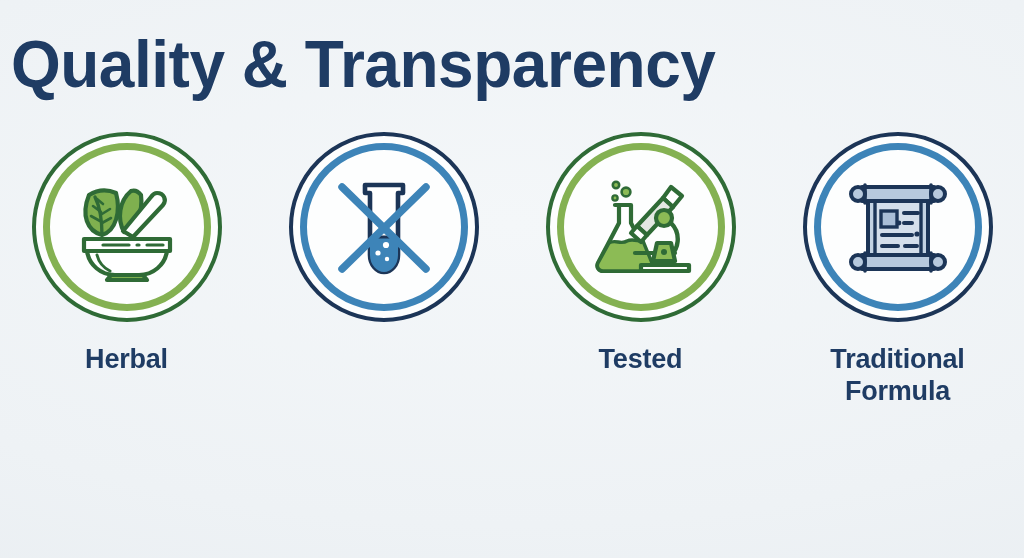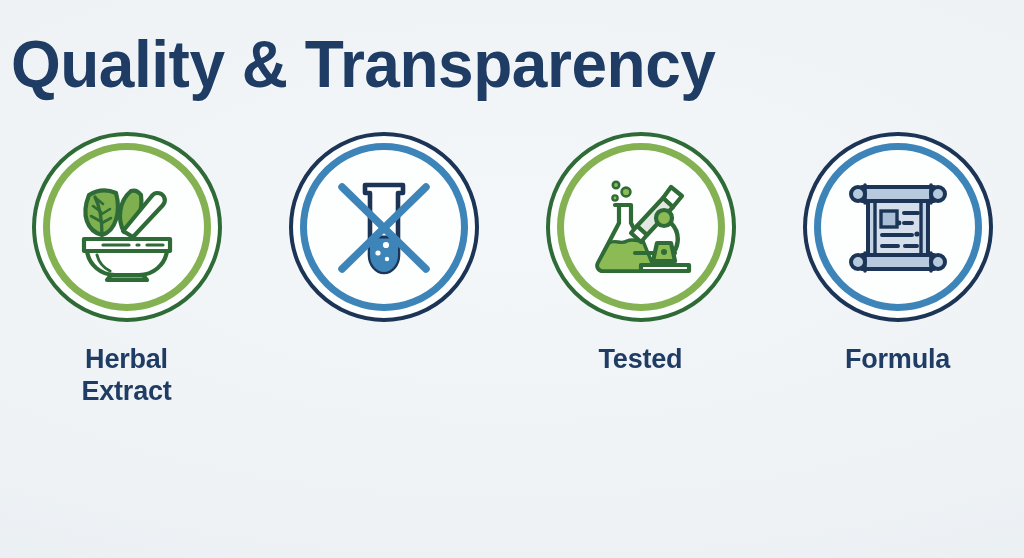--- a/index.html
+++ b/index.html
@@ -140,21 +140,20 @@
 
               <path d="M40 104 L72 104 L76 109 L36 109 Z" fill="#7fb04f"></path>
 
               <path d="M32 74 L58 74 M66 74 L68 74 M76 74 L92 74" stroke="#2f6b36" stroke-width="3.2"></path>
             </g>
           </svg>
         </span>
       </div>
       <div class="label">
         <span class="l1">Herbal</span>
-        <span class="l2">Extract</span>
       </div>
     </div>
 
     <div class="badge">
       <div class="circle theme-blue">
         <span class="ring-outer"></span>
         <span class="ring-inner"></span>
         <span class="art">
           <svg viewBox="0 0 112 112" xmlns="http://www.w3.org/2000/svg">
 
@@ -239,20 +238,21 @@
               <line x1="40" y1="64" x2="70" y2="64"></line>
               <line x1="40" y1="75" x2="56" y2="75"></line>
               <line x1="63" y1="75" x2="75" y2="75"></line>
             </g>
             <circle cx="75" cy="63" r="2.6" fill="#1c3557"></circle>
             <circle cx="57" cy="52" r="2.4" fill="#1c3557"></circle>
           </svg>
         </span>
       </div>
       <div class="label">
+        <span class="l1">Traditional</span>
         <span class="l2">Formula</span>
       </div>
     </div>
 
   </div>
 
   <div class="footer-space"></div>
 </div>
 
 </body></html>

